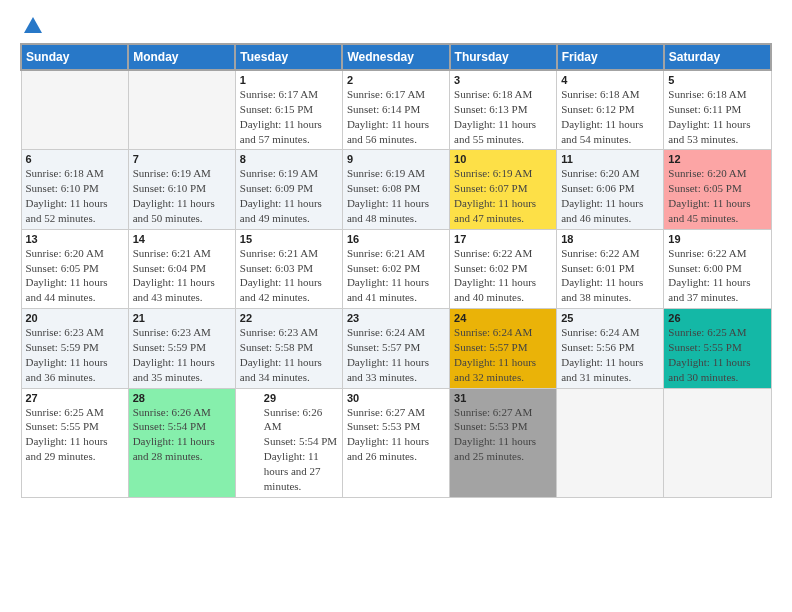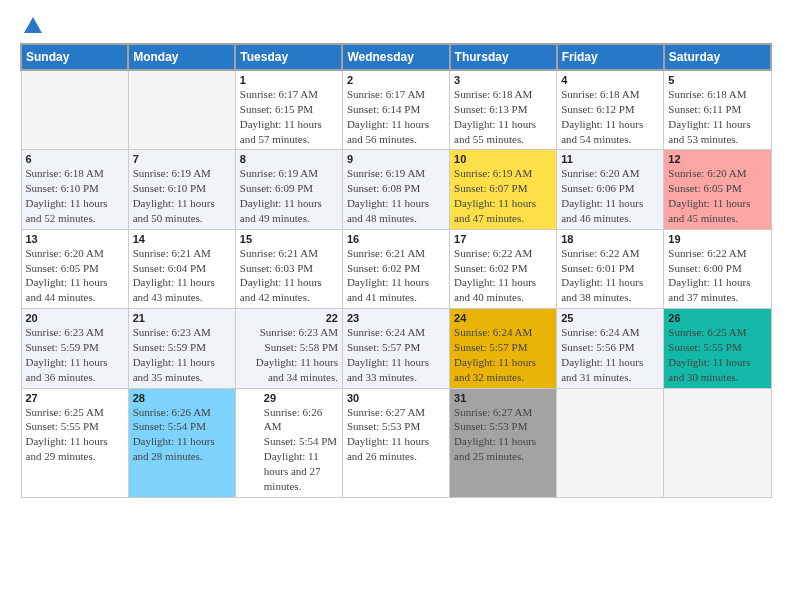--- a/index.html
+++ b/index.html
@@ -198,21 +198,21 @@
         </tr>
         <tr>
           <td style="background: rgb(240, 244, 248);">
             <span class="day-number">20</span>
             <div class="day-info">Sunrise: 6:23 AM<br>Sunset: 5:59 PM<br>Daylight: 11 hours and 36 minutes.</div>
           </td>
           <td style="background: rgb(240, 244, 248);">
             <span class="day-number">21</span>
             <div class="day-info">Sunrise: 6:23 AM<br>Sunset: 5:59 PM<br>Daylight: 11 hours and 35 minutes.</div>
           </td>
-          <td style="background: rgb(240, 244, 248); text-align: right;">
+          <td style="background: rgb(240, 244, 248);">
             <span class="day-number">22</span>
             <div class="day-info">Sunrise: 6:23 AM<br>Sunset: 5:58 PM<br>Daylight: 11 hours and 34 minutes.</div>
           </td>
           <td style="background: rgb(240, 244, 248);">
             <span class="day-number">23</span>
             <div class="day-info">Sunrise: 6:24 AM<br>Sunset: 5:57 PM<br>Daylight: 11 hours and 33 minutes.</div>
           </td>
           <td style="background: #eab308;">
             <span class="day-number">24</span>
             <div class="day-info">Sunrise: 6:24 AM<br>Sunset: 5:57 PM<br>Daylight: 11 hours and 32 minutes.</div>
@@ -224,21 +224,21 @@
           <td style="background: #14b8a6;">
             <span class="day-number">26</span>
             <div class="day-info">Sunrise: 6:25 AM<br>Sunset: 5:55 PM<br>Daylight: 11 hours and 30 minutes.</div>
           </td>
         </tr>
         <tr>
           <td style="background: rgb(255, 255, 255);">
             <span class="day-number">27</span>
             <div class="day-info">Sunrise: 6:25 AM<br>Sunset: 5:55 PM<br>Daylight: 11 hours and 29 minutes.</div>
           </td>
-          <td style="background: #7dd3fc;">
+          <td style="background: #86efac;">
             <span class="day-number">28</span>
             <div class="day-info">Sunrise: 6:26 AM<br>Sunset: 5:54 PM<br>Daylight: 11 hours and 28 minutes.</div>
           </td>
           <td style="background: rgb(255, 255, 255); padding-left: 28px;">
             <span class="day-number">29</span>
             <div class="day-info">Sunrise: 6:26 AM<br>Sunset: 5:54 PM<br>Daylight: 11 hours and 27 minutes.</div>
           </td>
           <td style="background: rgb(255, 255, 255);">
             <span class="day-number">30</span>
             <div class="day-info">Sunrise: 6:27 AM<br>Sunset: 5:53 PM<br>Daylight: 11 hours and 26 minutes.</div>

